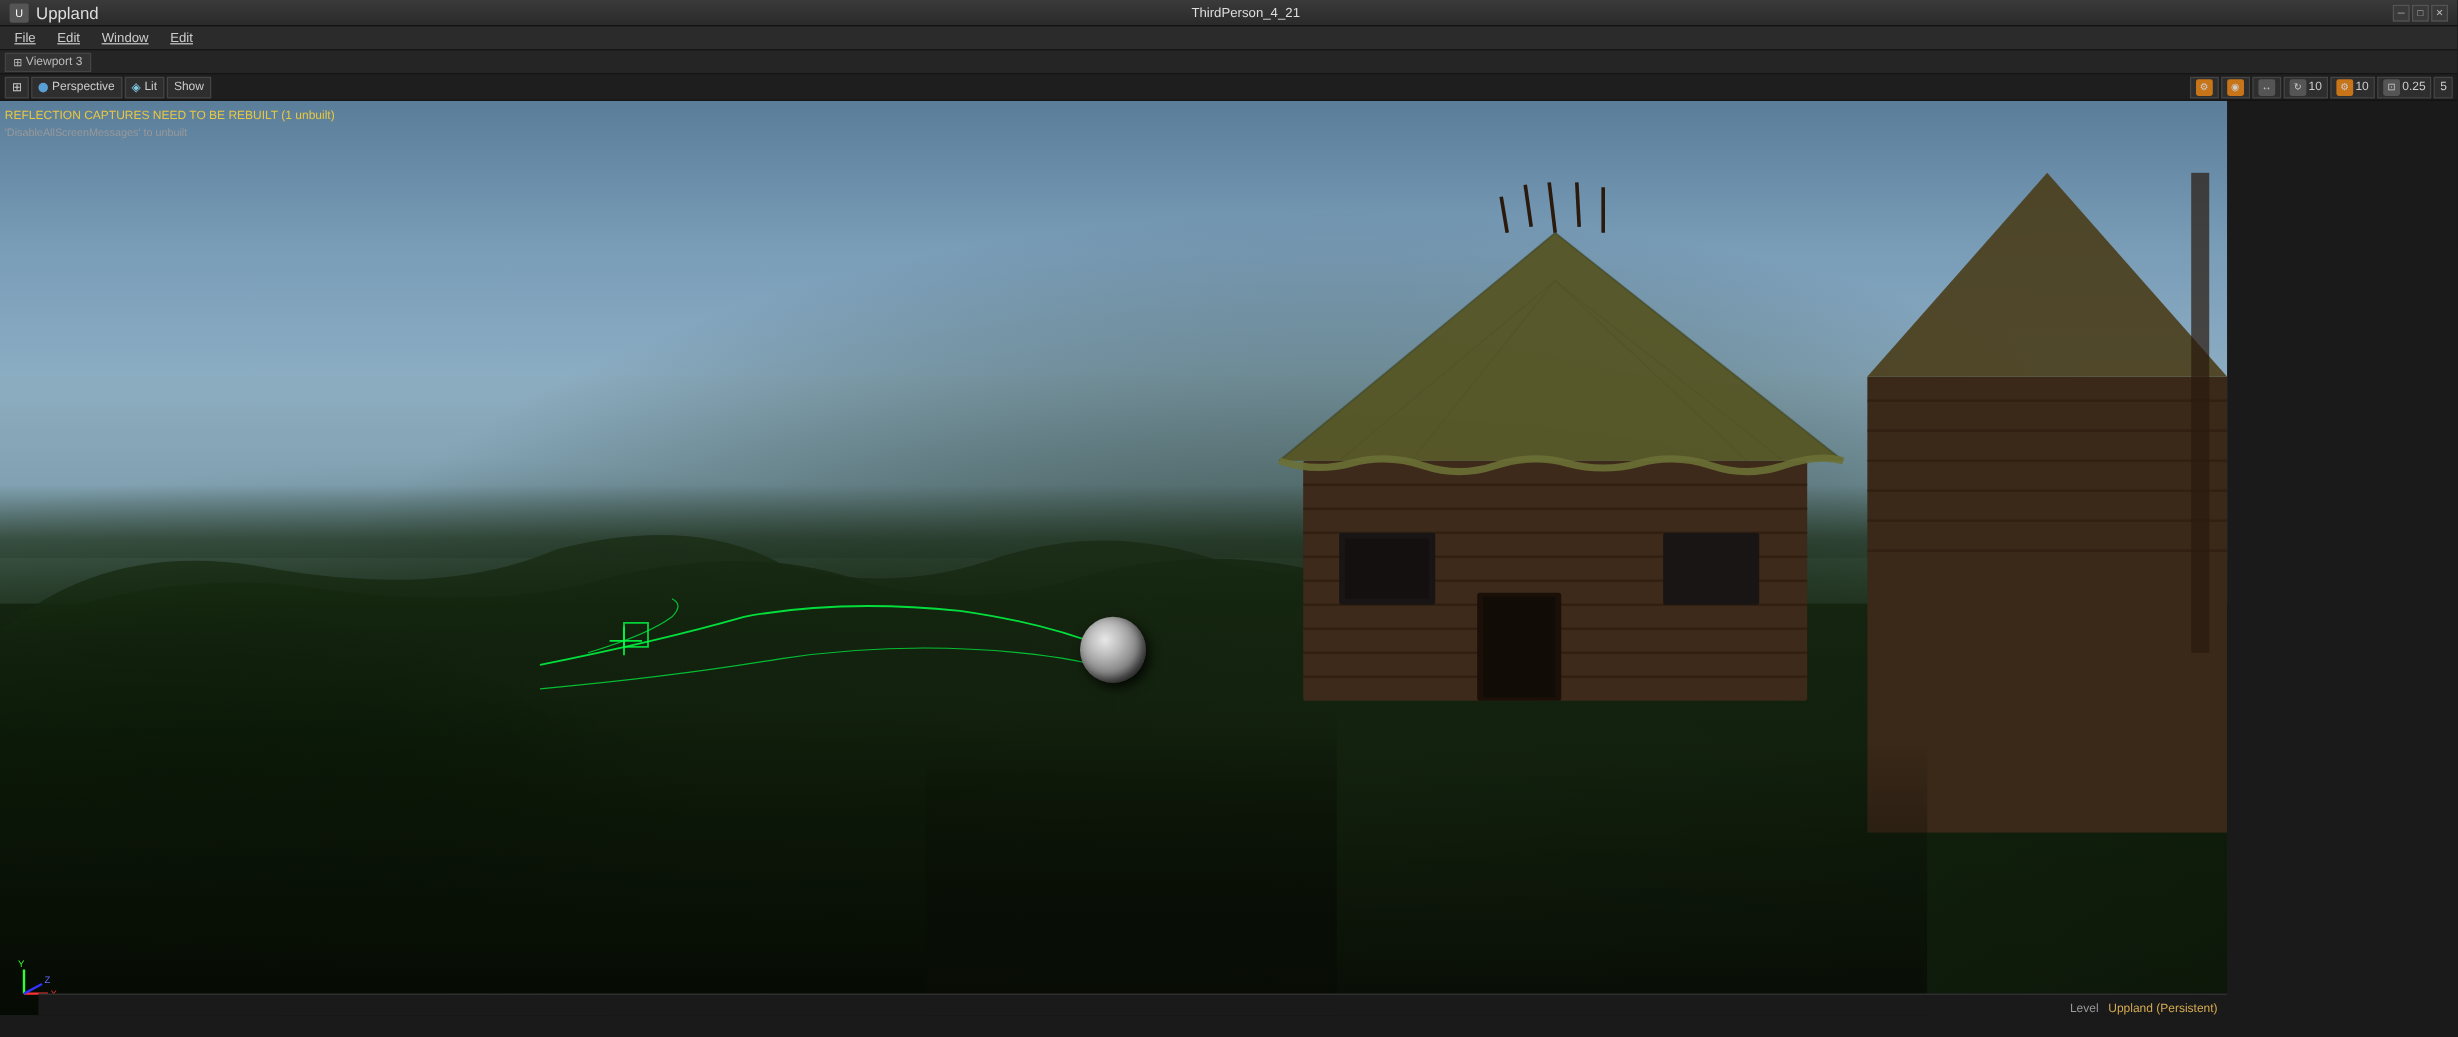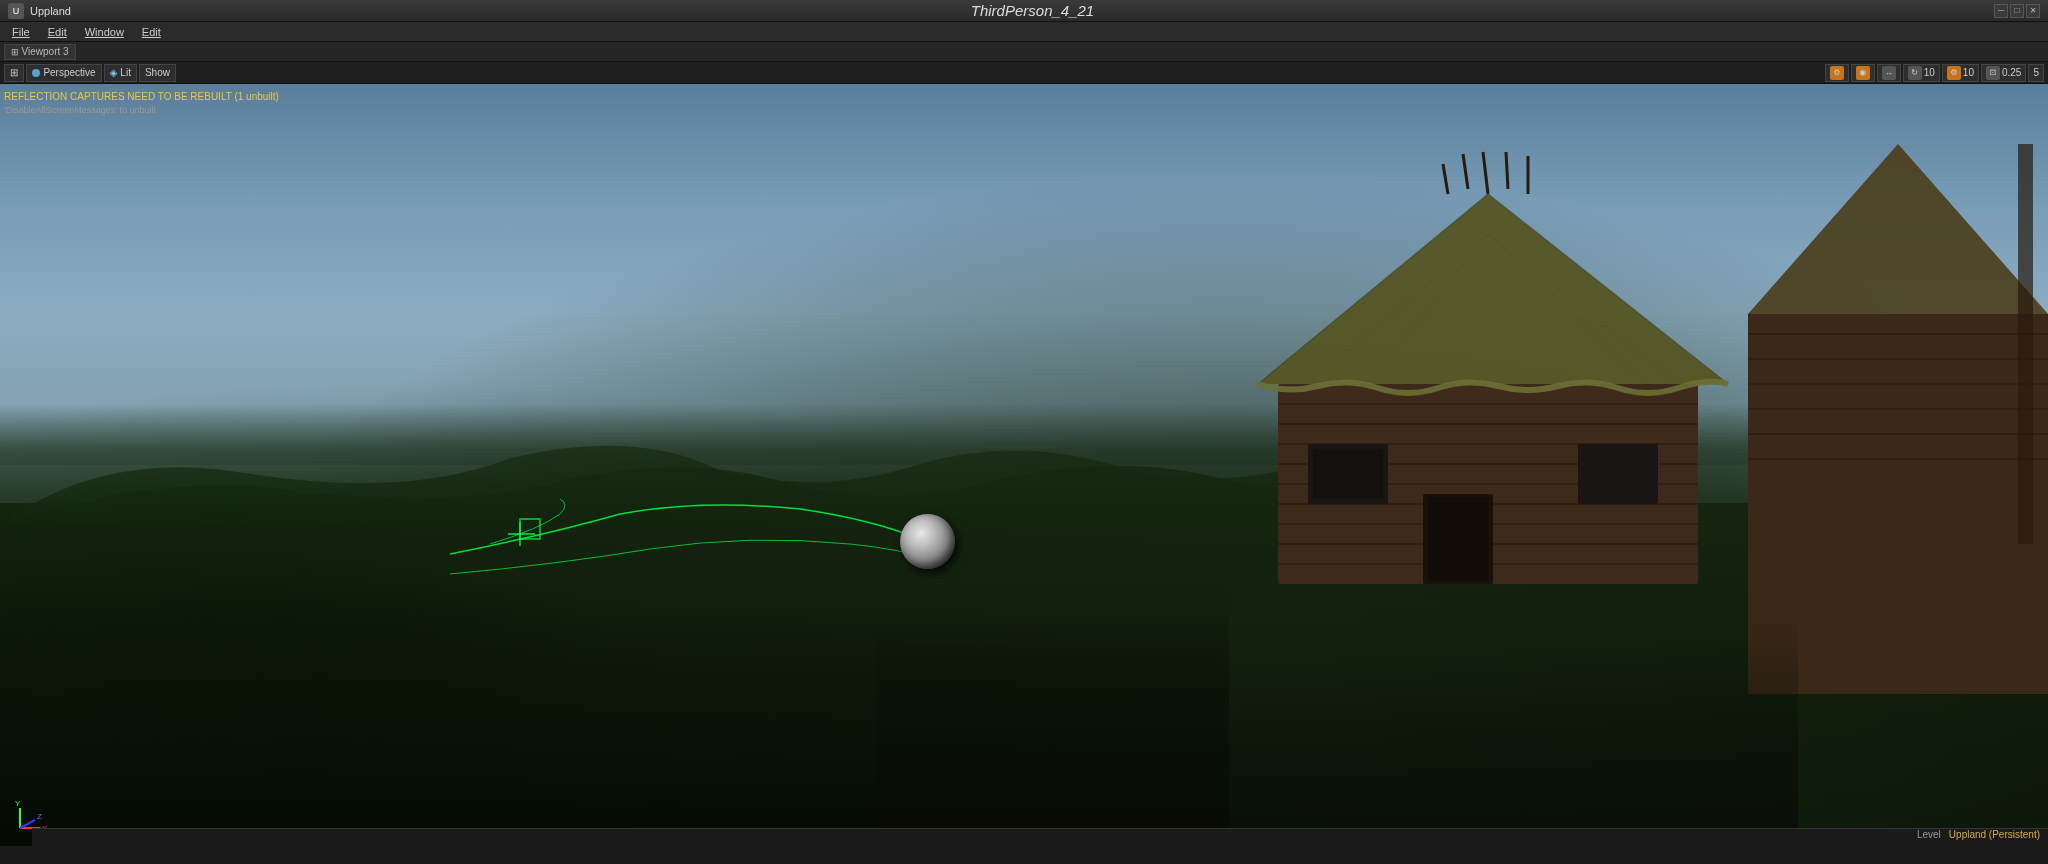--- a/index.html
+++ b/index.html
@@ -31,37 +31,37 @@
     }
     #app-icon {
       width: 16px;
       height: 16px;
       background: #555;
       border-radius: 2px;
       display: flex; align-items: center; justify-content: center;
       font-size: 9px; color: #fff;
     }
     #title-text {
-      font-size: 11px;
+      font-size: 14px;
       color: #ddd;
     }
     #window-controls {
       display: flex;
       gap: 2px;
     }
     .win-btn {
       width: 14px; height: 14px;
       border: 1px solid #555;
       background: #3a3a3a;
       display: flex; align-items: center; justify-content: center;
       font-size: 8px; color: #bbb;
       cursor: pointer;
     }
     #project-title {
-      font-size: 15px; color: #ddd; font-style: italic;
+      font-size: 11px; color: #ddd;
     }
 
     
     #menu-bar {
       height: 20px;
       background: #2b2b2b;
       display: flex;
       align-items: center;
       padding: 0 4px;
       border-bottom: 1px solid #111;
@@ -148,21 +148,21 @@
       background: #555;
       border-radius: 2px;
       display: flex; align-items: center; justify-content: center;
       font-size: 8px;
     }
     .rt-icon.orange { background: #c8751a; }
 
     
     #viewport-area {
       position: relative;
-      width: 2048px;
+      width: 1856px;
       height: calc(864px - 22px - 20px - 20px - 22px - 18px);
       overflow: hidden;
     }
 
     
     #sky-bg {
       position: absolute;
       top: 0; left: 0;
       width: 100%; height: 55%;
       background: linear-gradient(to bottom, #5a7d9a 0%, #7a9db8 30%, #8fb0c5 60%, #9bbfcc 100%);
@@ -286,21 +286,21 @@
 
     #bottom-status {
       position: absolute;
       bottom: 0;
       left: 0;
       right: 0;
       height: 18px;
       background: #1a1a1a;
       border-top: 1px solid #333;
       display: flex;
-      align-items: flex-start;
+      align-items: flex-end;
       justify-content: flex-end;
       padding: 0 8px;
       font-size: 10px;
       color: #999;
       gap: 8px;
       margin-left: 32px;
     }
 
     
     #foliage-left {

